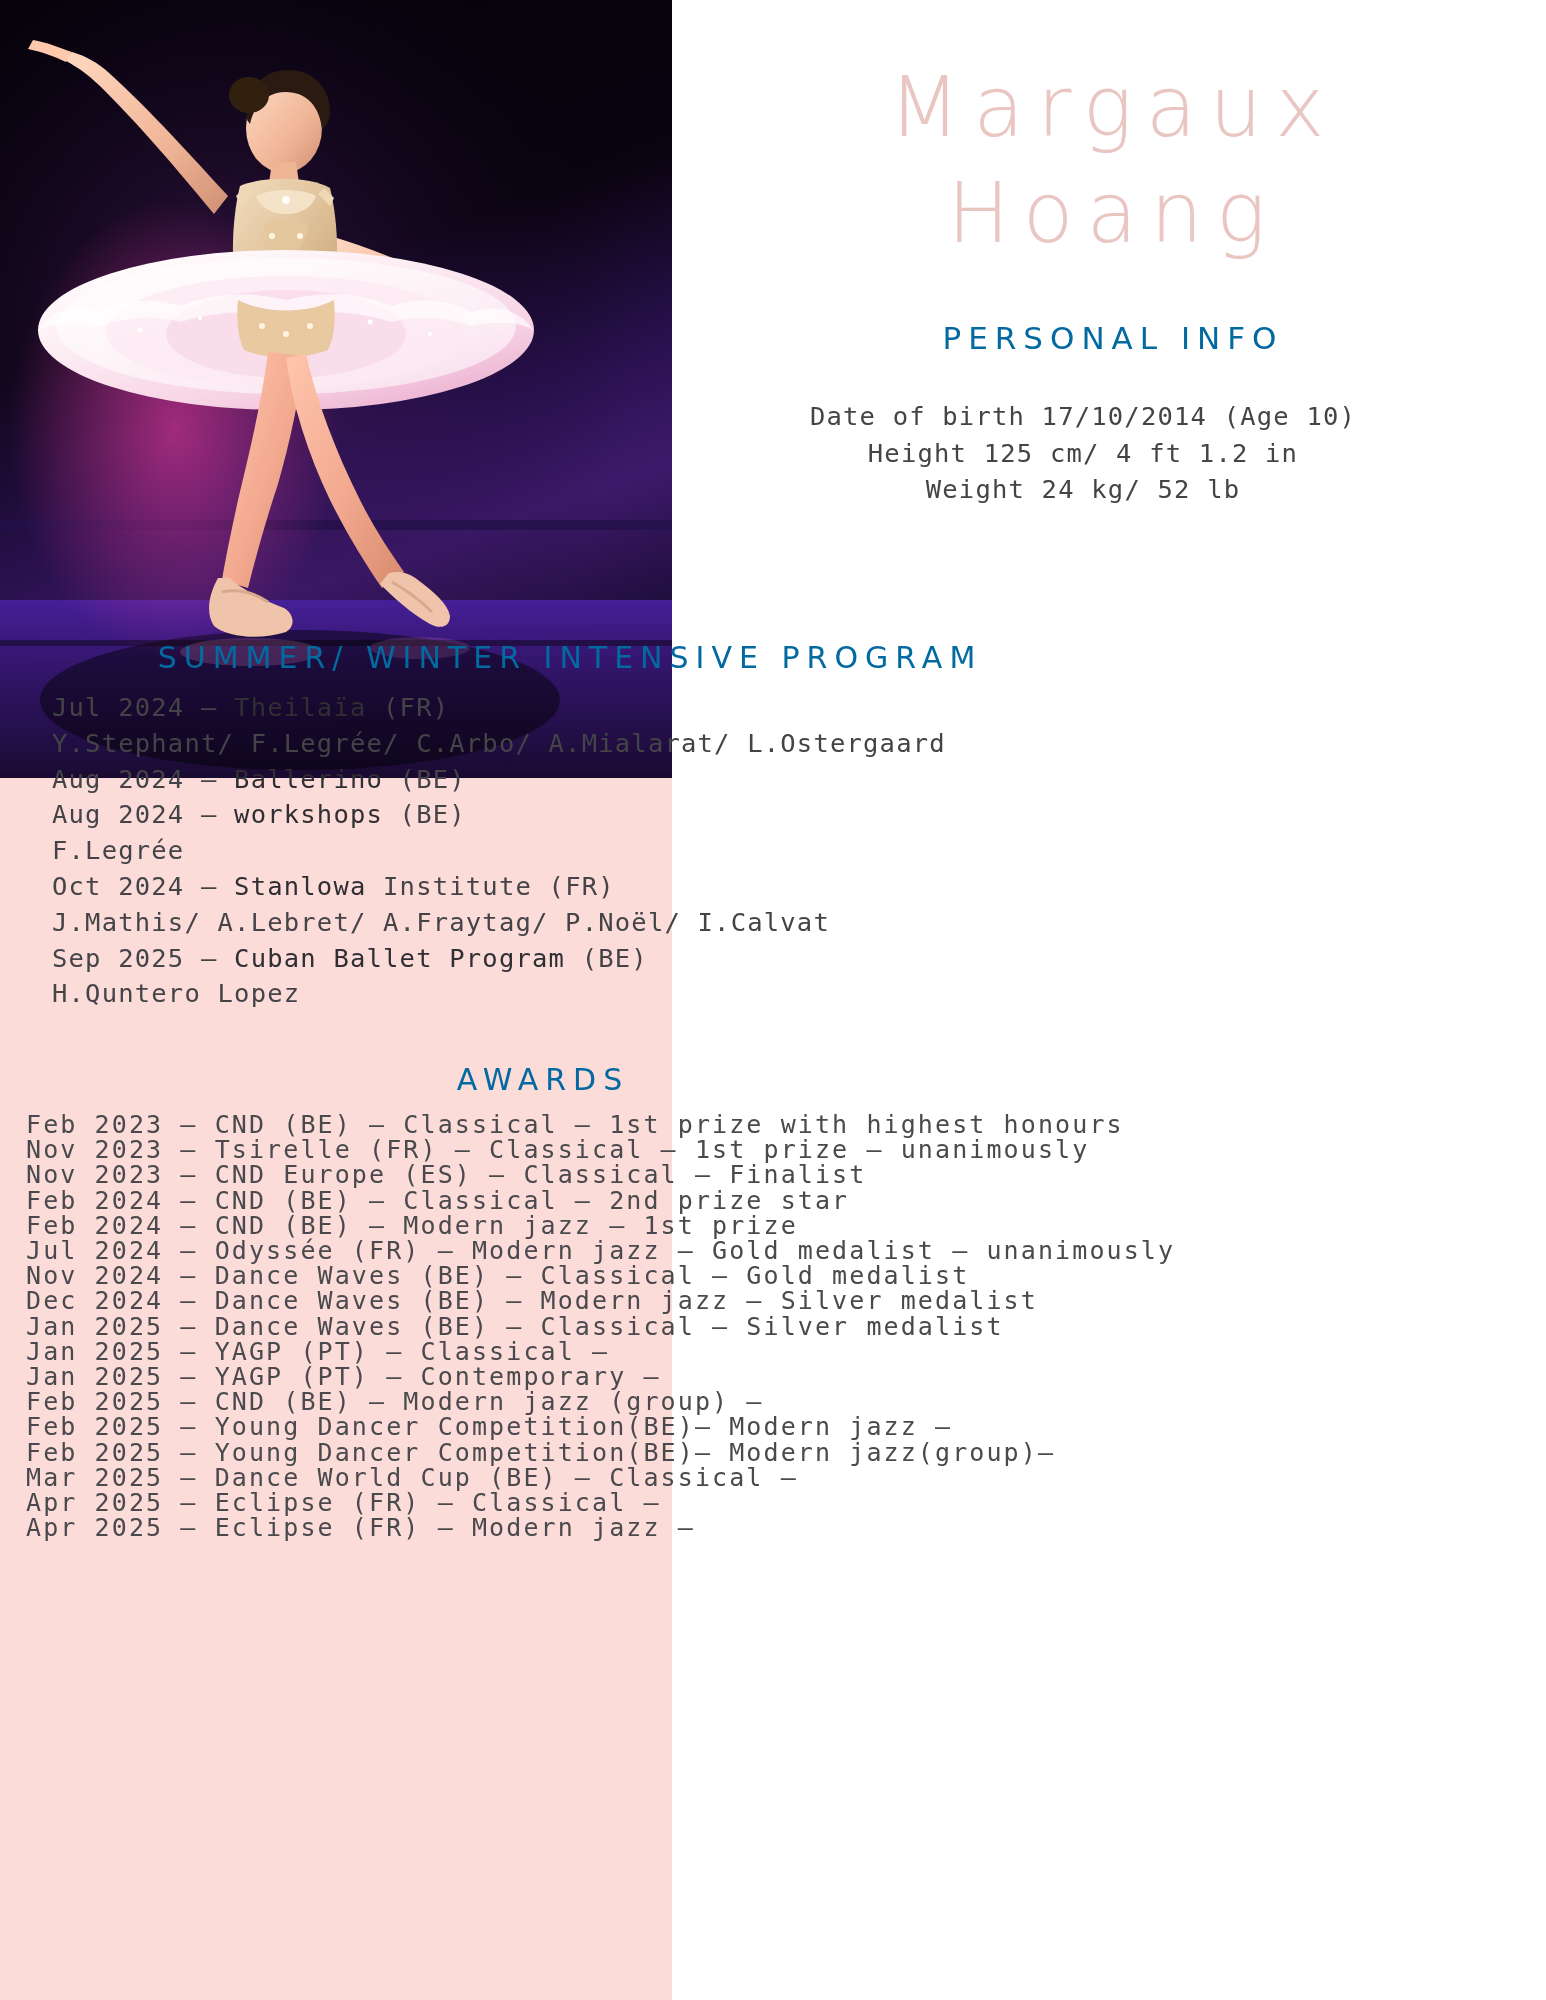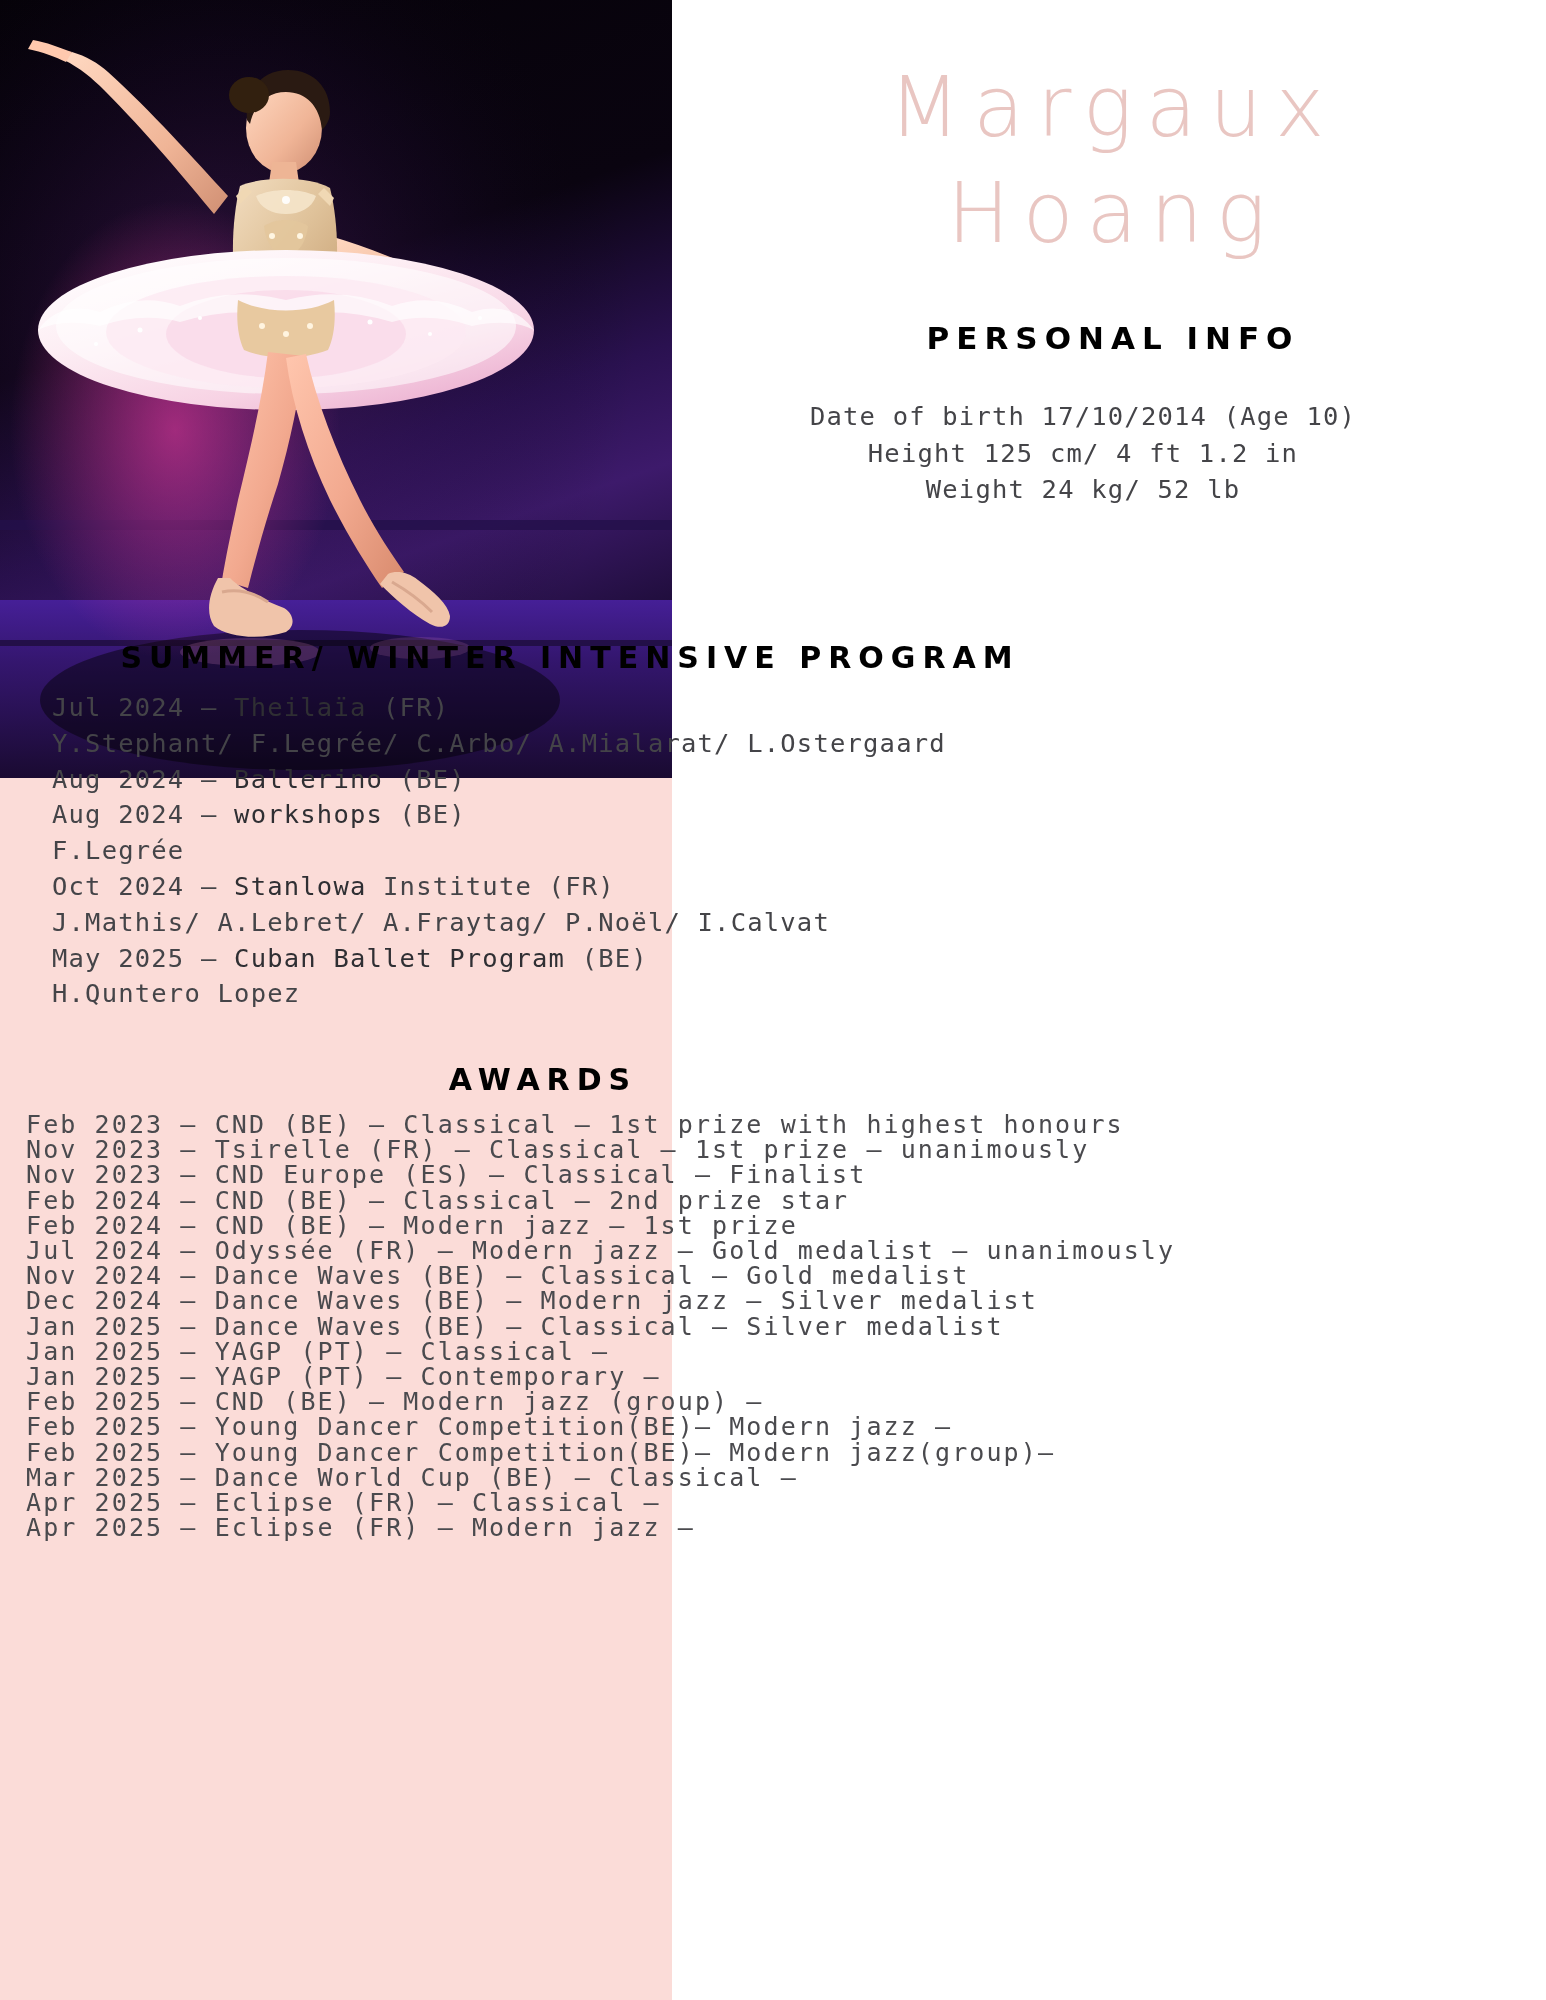--- a/index.html
+++ b/index.html
@@ -57,22 +57,22 @@
     font-size: 83px;
     line-height: 1.28;
     letter-spacing: 13px;
     color: #e9c6c2;
     white-space: pre-line;
   }
 
   
   .sec-heading {
     font-family: "DejaVu Sans", sans-serif;
-    font-weight: 700;
-    color: #000000;
+    font-weight: 400;
+    color: #0369a1;
     letter-spacing: 7px;
   }
 
   #personal-heading {
     position: absolute;
     left: 680px;
     top: 320px;
     width: 866px;
     text-align: center;
     font-size: 31px;
@@ -271,18 +271,18 @@
 
 <div class="sec-heading" id="program-heading">SUMMER/ WINTER INTENSIVE PROGRAM</div>
 <div class="program-lines" id="program-lines">
     <div><span>Jul 2024 – </span><span class="sch">Theilaïa</span><span> (FR)</span></div>
     <div>Y.Stephant/ F.Legrée/ C.Arbo/ A.Mialarat/ L.Ostergaard</div>
     <div><span>Aug 2024 – </span><span class="sch">Ballerino</span><span> (BE)</span></div>
     <div><span>Aug 2024 – </span><span class="sch">workshops</span><span> (BE)</span></div>
     <div>F.Legrée</div>
     <div><span>Oct 2024 – </span><span class="sch">Stanlowa</span><span> Institute (FR)</span></div>
     <div>J.Mathis/ A.Lebret/ A.Fraytag/ P.Noël/ I.Calvat</div>
-    <div><span>May 2025 – </span><span class="sch">Cuban Ballet Program</span><span> (BE)</span></div>
+    <div><span>Sep 2025 – </span><span class="sch">Cuban Ballet Program</span><span> (BE)</span></div>
     <div>H.Quntero Lopez</div>
   </div>
 
 <div class="sec-heading" id="awards-heading">AWARDS</div>
 <div class="awards-lines" id="awards-lines"><div>Feb 2023 – CND (BE) – Classical – 1st prize with highest honours</div><div>Nov 2023 – Tsirelle (FR) – Classical – 1st prize – unanimously</div><div>Nov 2023 – CND Europe (ES) – Classical – Finalist</div><div>Feb 2024 – CND (BE) – Classical – 2nd prize star</div><div>Feb 2024 – CND (BE) – Modern jazz – 1st prize</div><div>Jul 2024 – Odyssée (FR) – Modern jazz – Gold medalist – unanimously</div><div>Nov 2024 – Dance Waves (BE) – Classical – Gold medalist</div><div>Dec 2024 – Dance Waves (BE) – Modern jazz – Silver medalist</div><div>Jan 2025 – Dance Waves (BE) – Classical – Silver medalist</div><div>Jan 2025 – YAGP (PT) – Classical – </div><div>Jan 2025 – YAGP (PT) – Contemporary – </div><div>Feb 2025 – CND (BE) – Modern jazz (group) – </div><div>Feb 2025 – Young Dancer Competition(BE)– Modern jazz – </div><div>Feb 2025 – Young Dancer Competition(BE)– Modern jazz(group)–</div><div>Mar 2025 – Dance World Cup (BE) – Classical – </div><div>Apr 2025 – Eclipse (FR) – Classical – </div><div>Apr 2025 – Eclipse (FR) – Modern jazz – </div></div>
 
 </body></html>

